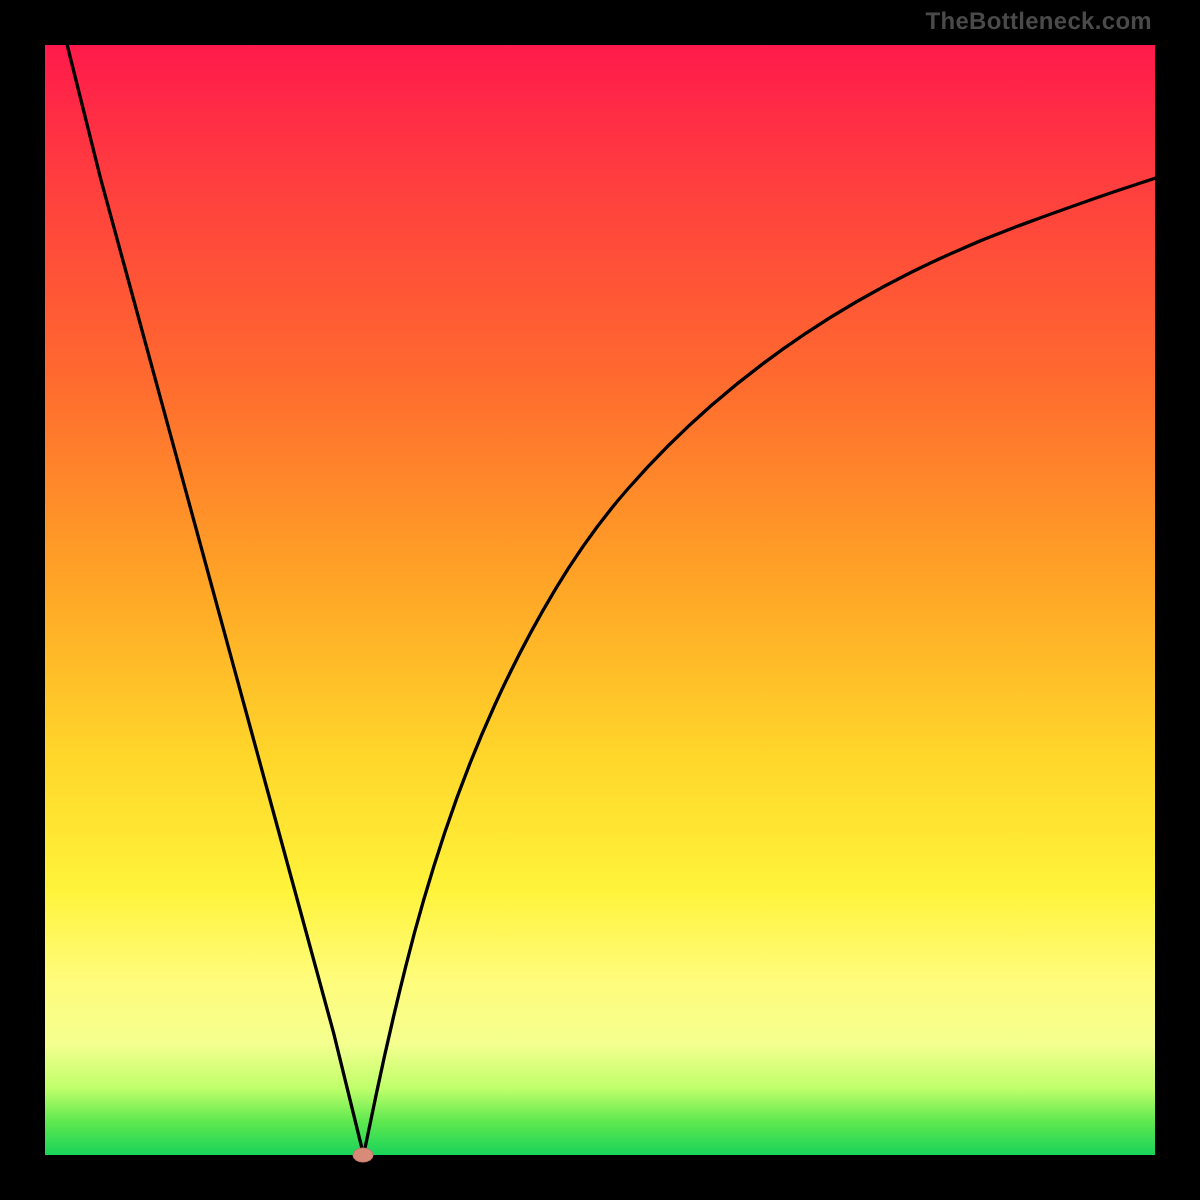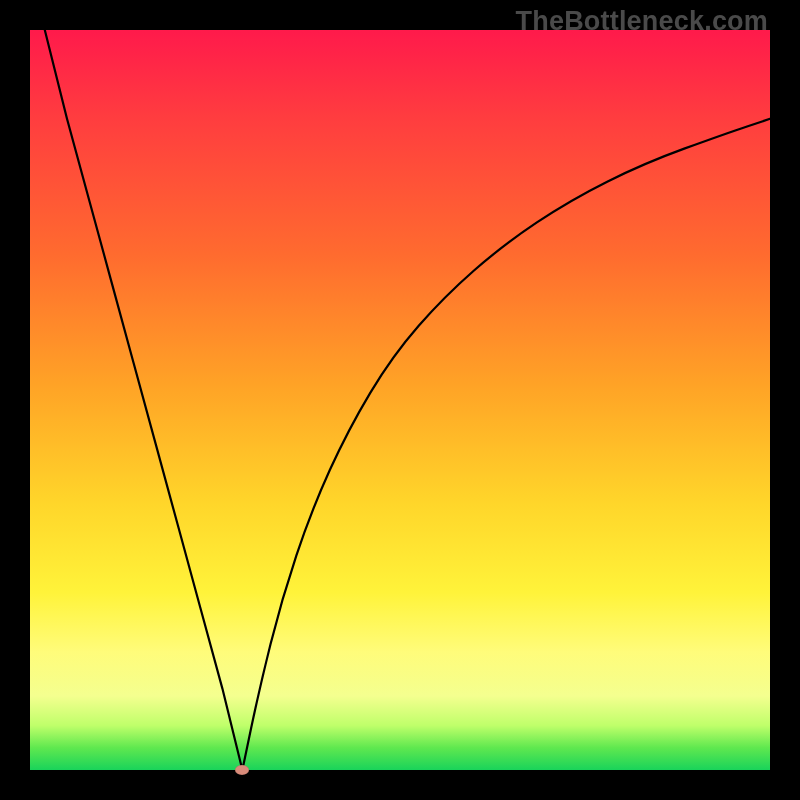--- a/index.html
+++ b/index.html
@@ -37,21 +37,21 @@
       #bfff6a 94%,
       #5fe84f 97%,
       #19d35a 100%
     );
   }
   .watermark {
     position: absolute;
     top: 6px;
     right: 32px;
     color: #4a4a4a;
-    font-size: 27px;
+    font-size: 16px;
     font-weight: 600;
     letter-spacing: 0.2px;
     pointer-events: none;
     user-select: none;
   }
   svg.curve {
     position: absolute;
     left: 0;
     top: 0;
     width: 740px;

